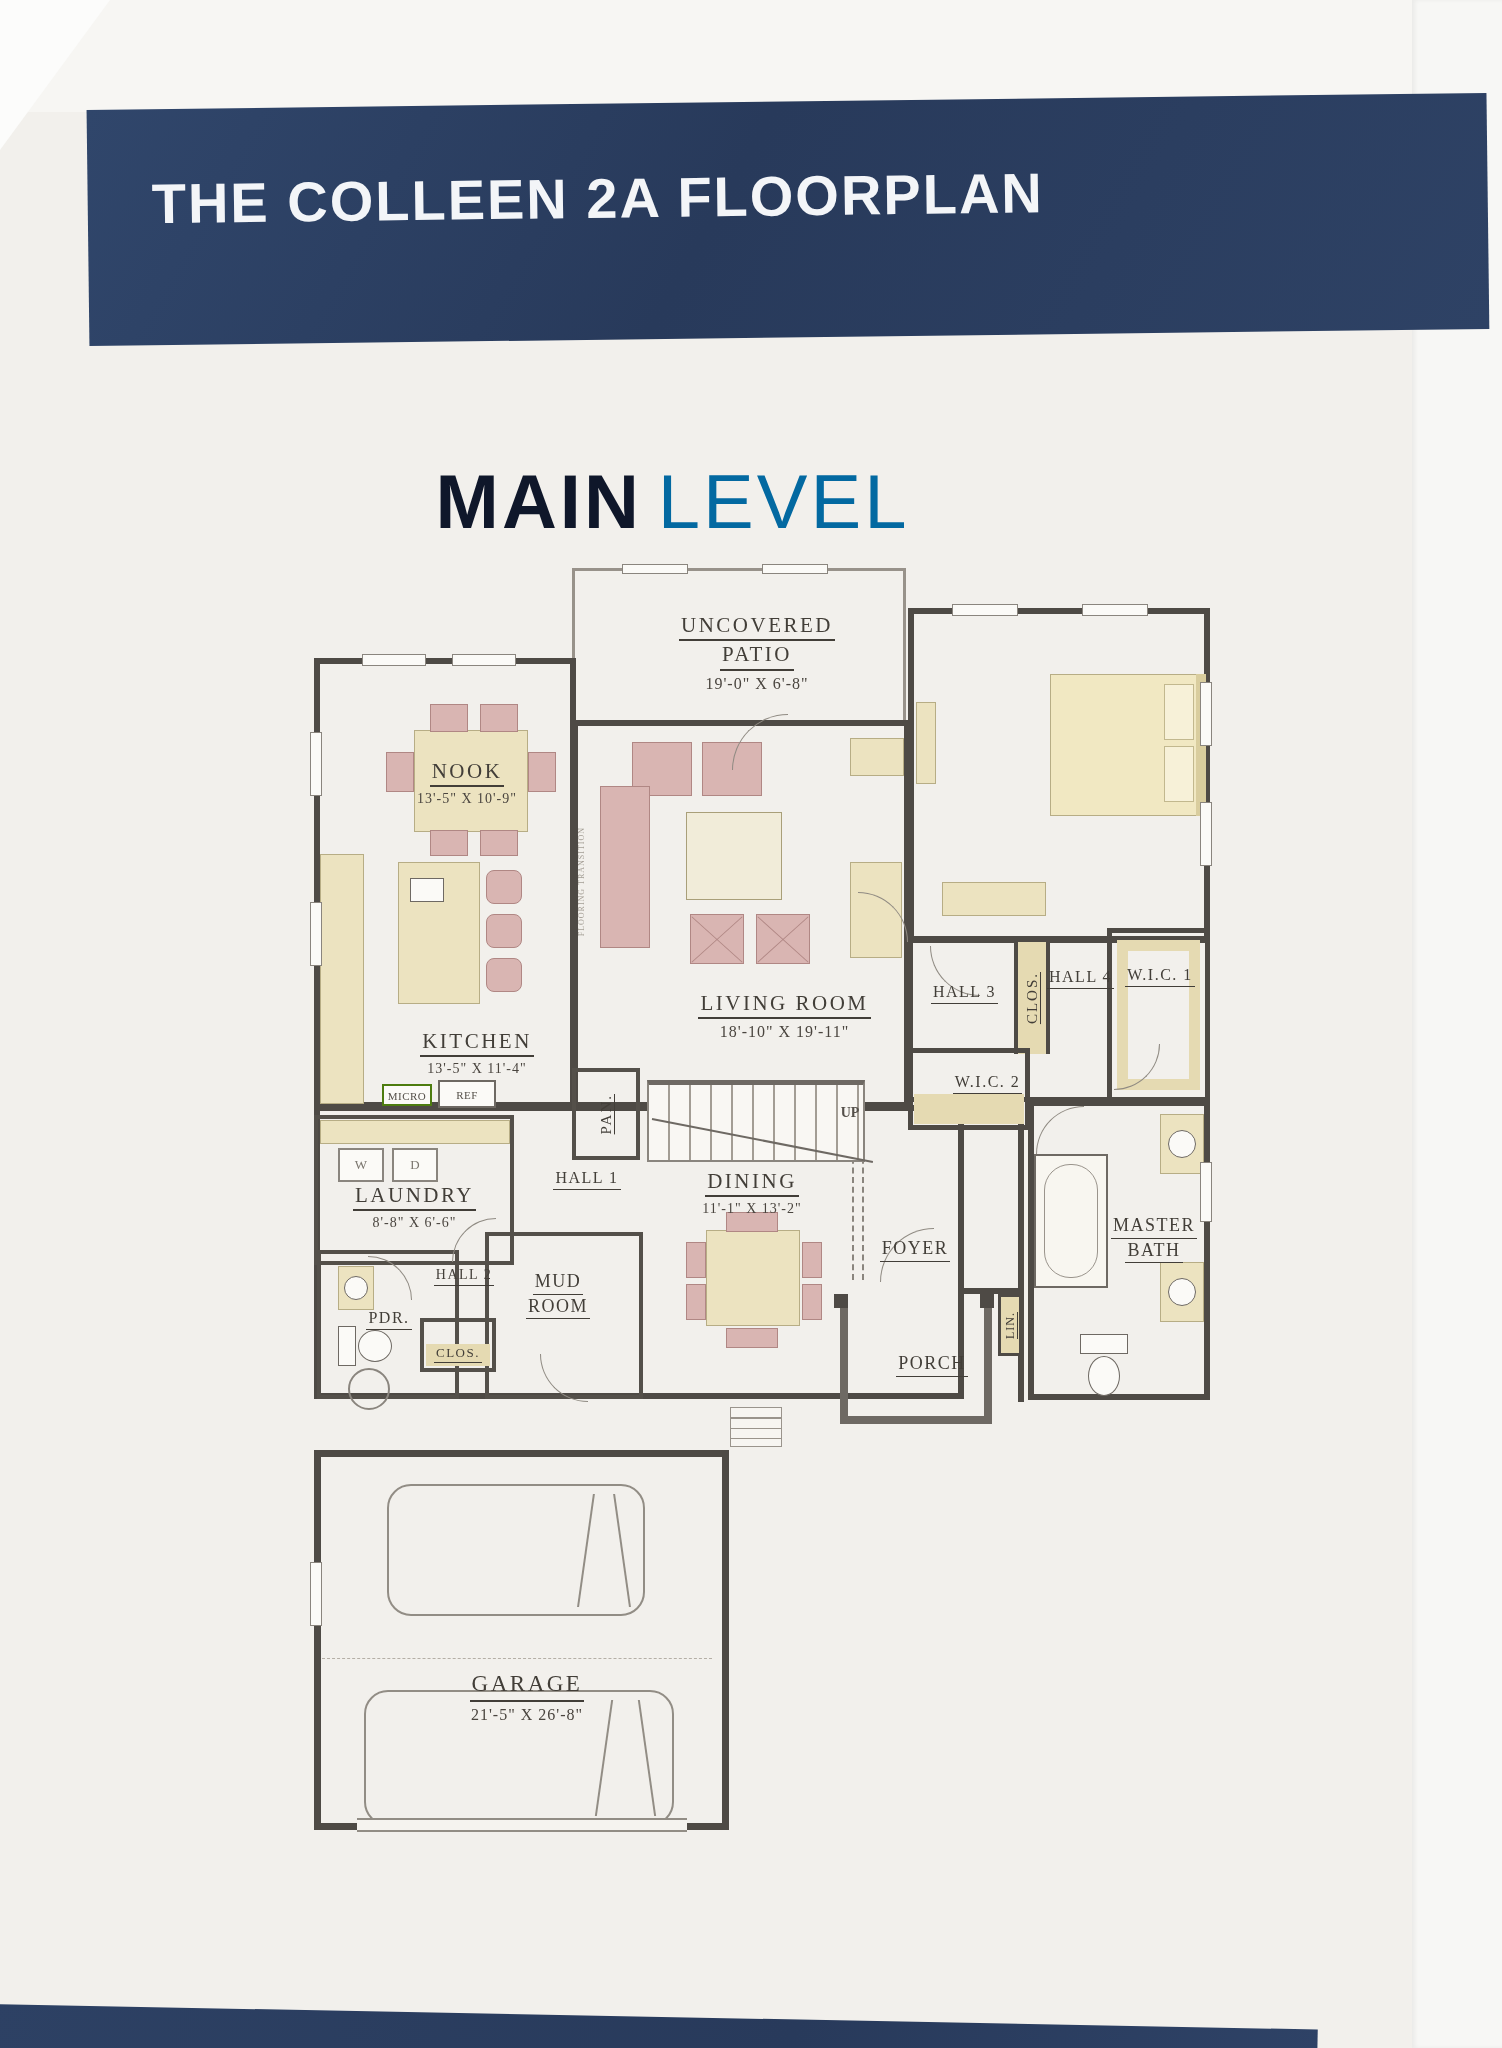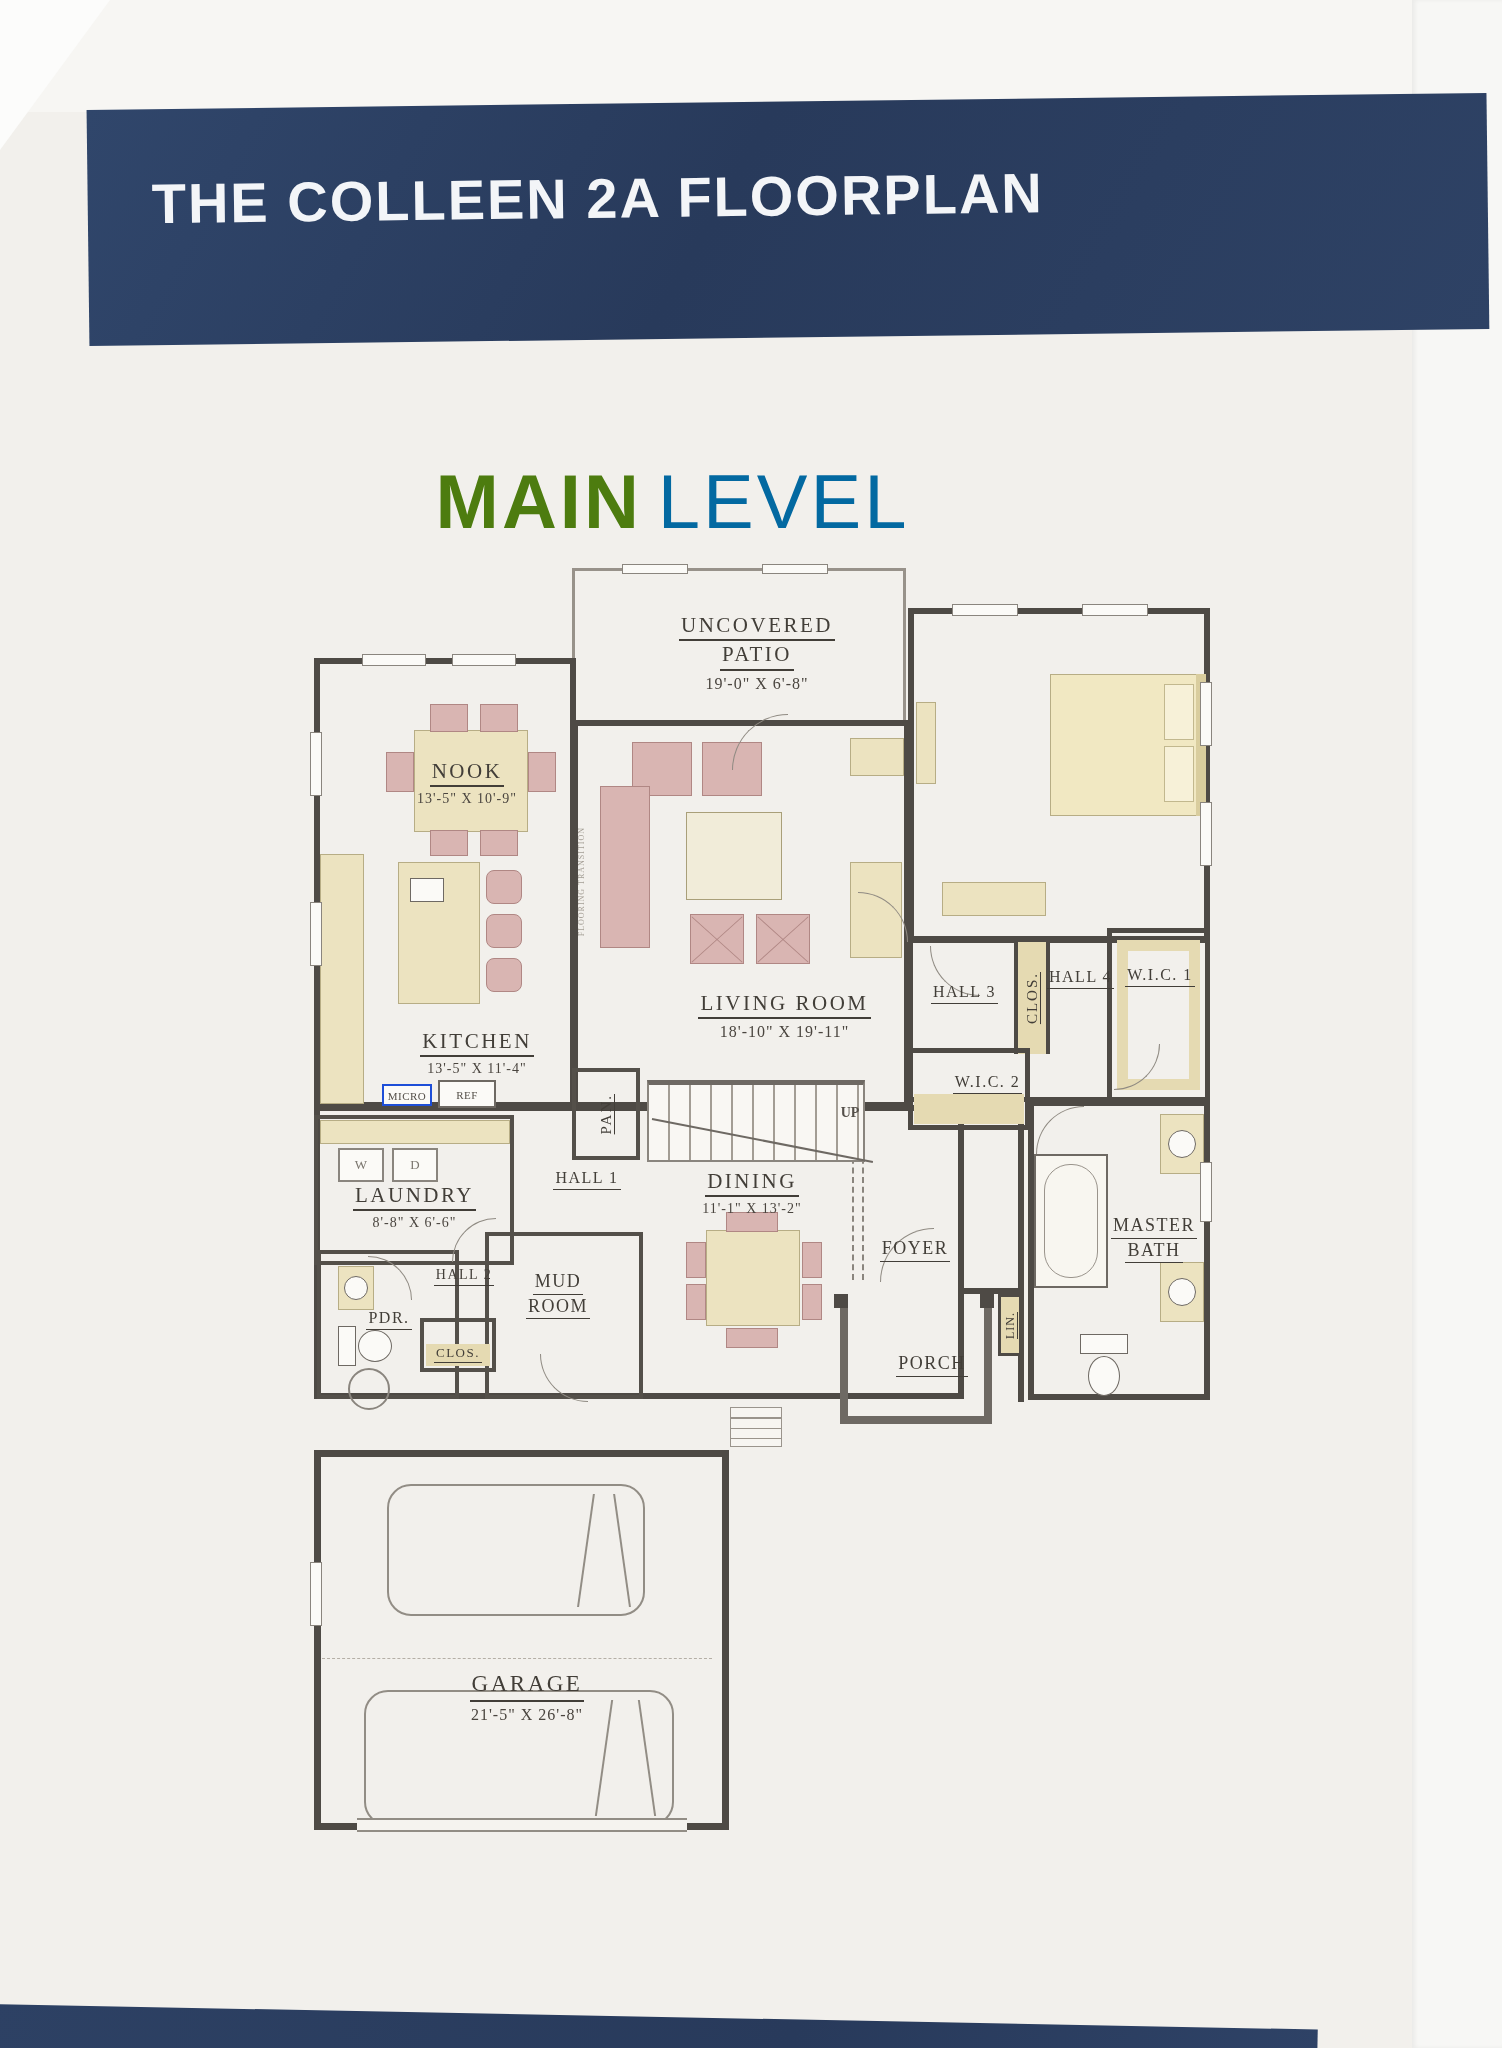--- a/index.html
+++ b/index.html
@@ -23,21 +23,21 @@
     font-size:56px;letter-spacing:2px;color:#f3f5f8;white-space:nowrap;}
   .banner-bottom{position:absolute;left:-12px;top:2004px;width:1330px;height:90px;
     background:linear-gradient(100deg,#2d4164 0%,#283a5b 60%,#2e4266 100%);
     transform:rotate(1.1deg);transform-origin:left top;z-index:5;}
   .banner-bottom .disclaimer{position:absolute;right:48px;top:30px;
     font-family:"Liberation Sans","DejaVu Sans",sans-serif;font-weight:bold;
     font-size:25px;letter-spacing:1px;color:#edf0f5;white-space:nowrap;}
   
   .level-heading{position:absolute;left:0;top:458px;width:1345px;text-align:center;
     font-family:"Liberation Sans","DejaVu Sans",sans-serif;font-size:76px;letter-spacing:3px;}
-  .word-bold{font-weight:bold;color:#4d7c0f;}
+  .word-bold{font-weight:bold;color:#0f172a;}
   .word-light{font-weight:normal;color:#0369a1;margin-left:16px;}
   
   #plan{position:absolute;left:302px;top:562px;width:915px;height:1285px;}
   #plan .abs{position:absolute;box-sizing:border-box;}
   .wall6{border:6px solid #4e4a45;background:transparent;}
   .wall5{border:5px solid #4e4a45;}
   .wall4{border:4px solid #54504a;}
   .thin{border:3px solid #98928a;}
   .seg{background:#4e4a45;}
   .tan{background:#ece3c0;border:1.5px solid #b7ad85;}
@@ -93,21 +93,21 @@
   .islandsink{left:108px;top:316px;width:34px;height:24px;}
   .stool{width:36px;height:34px;border-radius:8px;}
   .stool1{left:184px;top:308px;}.stool2{left:184px;top:352px;}.stool3{left:184px;top:396px;}
   .nooktable{left:112px;top:168px;width:114px;height:102px;}
   .nookc1{left:128px;top:142px;width:38px;height:28px;}
   .nookc2{left:178px;top:142px;width:38px;height:28px;}
   .nookc3{left:84px;top:190px;width:28px;height:40px;}
   .nookc4{left:226px;top:190px;width:28px;height:40px;}
   .nookc5{left:128px;top:268px;width:38px;height:26px;}
   .nookc6{left:178px;top:268px;width:38px;height:26px;}
-  .micro{left:80px;top:522px;width:50px;height:22px;border:2px solid #1d4ed8;background:#fbfaf7;}
+  .micro{left:80px;top:522px;width:50px;height:22px;border:2px solid #4d7c0f;background:#fbfaf7;}
   .ref{left:136px;top:518px;width:58px;height:28px;border:2px solid #6e6963;background:#fbfaf7;}
   .appl-lbl{font-size:11px;color:#55504a;text-align:center;line-height:20px;
     letter-spacing:.5px;font-family:"Liberation Serif",serif;}
   
   .arm1{left:330px;top:180px;width:60px;height:54px;}
   .arm2{left:400px;top:180px;width:60px;height:54px;}
   .sofa{left:298px;top:224px;width:50px;height:162px;}
   .coffee{left:384px;top:250px;width:96px;height:88px;background:#f1ecd9;border:1.5px solid #a99f79;}
   .xchair{width:54px;height:50px;position:relative;overflow:hidden;}
   .xchair1{left:388px;top:352px;}.xchair2{left:454px;top:352px;}

